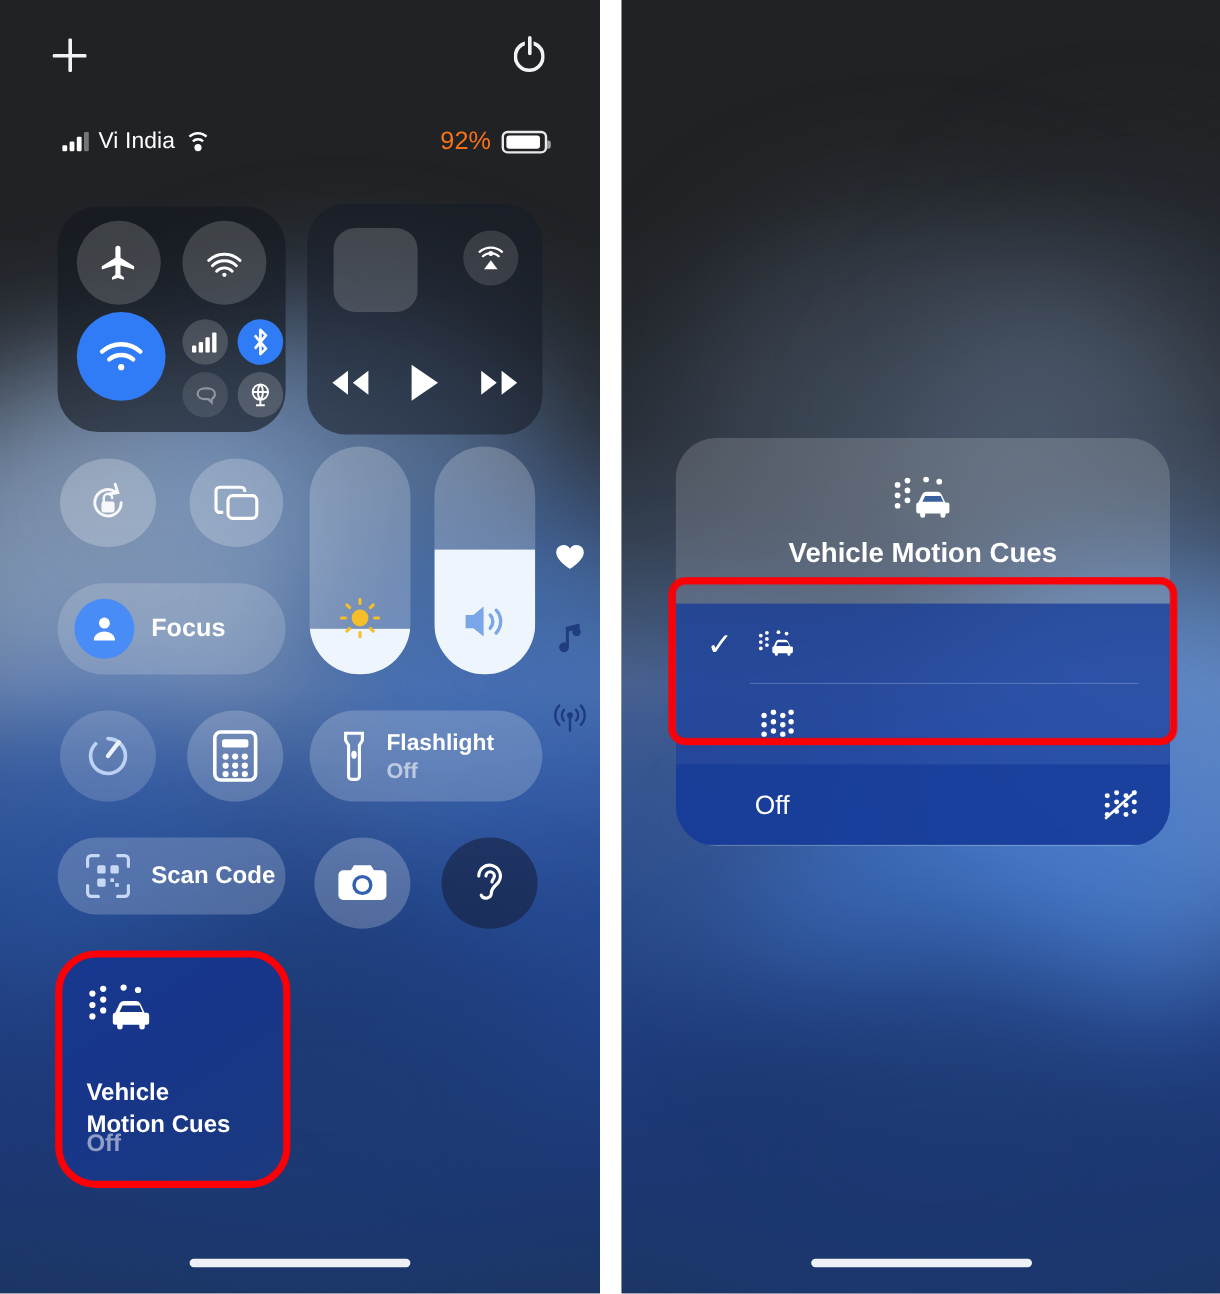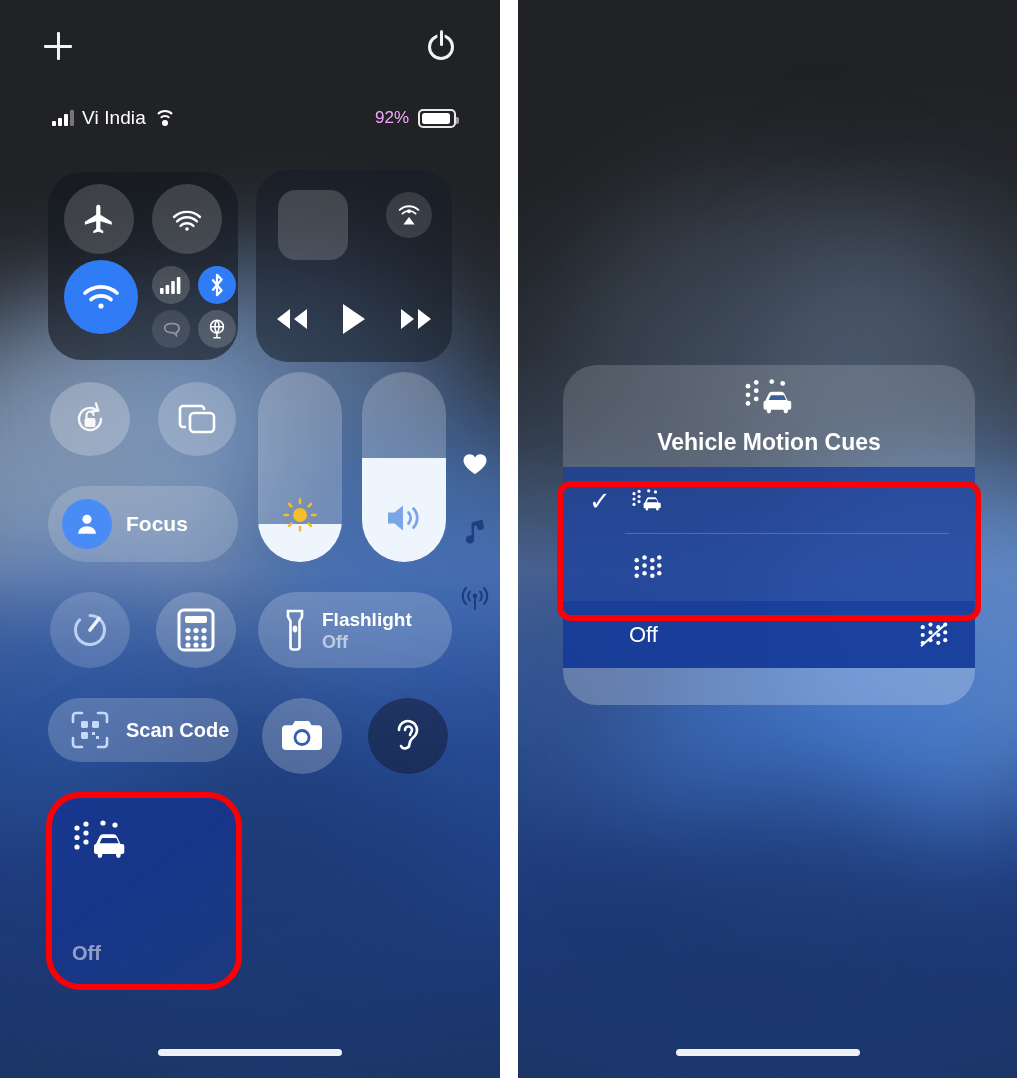--- a/index.html
+++ b/index.html
@@ -74,21 +74,21 @@
   .bars i:nth-child(3){ height:12px; }
   .bars i:nth-child(4){ height:16px; background:rgba(255,255,255,.38); }
   .carrier{ color:#fff; font-size:19px; letter-spacing:.1px; }
   .wifi-s{ position:relative; width:22px; height:16px; }
   .wifi-s span{ position:absolute; left:50%; border:2.4px solid #fff; border-bottom-color:transparent;
     border-left-color:transparent; border-right-color:transparent; border-radius:50%; transform:translateX(-50%) }
   .wifi-s span:nth-child(1){ top:0;   width:22px; height:22px; }
   .wifi-s span:nth-child(2){ top:5px; width:14px; height:14px; }
   .wifi-s span:nth-child(3){ top:10px;width:6px;  height:6px; border-radius:50%; background:#fff; border:none; }
   .status .right{ position:absolute; right:44px; top:0; height:36px; display:flex; align-items:center; gap:9px; }
-  .batt-pct{ color:#f0abfc; font-size:17px; }
+  .batt-pct{ color:#f97316; font-size:21px; }
   .batt{ position:relative; width:38px; height:19px; border:2px solid rgba(255,255,255,.9); border-radius:5px; padding:2px; }
   .batt .fill{ height:100%; width:92%; background:#fff; border-radius:2.5px; }
   .batt:after{ content:""; position:absolute; right:-5px; top:6px; width:3px; height:7px;
     background:rgba(255,255,255,.55); border-radius:0 2px 2px 0; }
 
   
   .cc{ position:absolute; left:0; top:0; width:500px; height:1078px; }
 
   .module{ position:absolute; border-radius:30px;font-weight:bold; }
 
@@ -158,21 +158,21 @@
   .hl{ position:absolute; border:6px solid #fb0006; border-radius:34px; }
   .hl-tile{ left:46px; top:792px; width:196px; height:198px; }
 
   
   .home{ position:absolute; bottom:22px; left:50%; transform:translateX(-50%);
     width:184px; height:7px; background:#eef1f6; border-radius:5px; }
 
   
   .popup{ position:absolute; left:45px; top:365px; width:412px; height:340px; border-radius:34px;
     background:rgba(255,255,255,.16); backdrop-filter:blur(14px); overflow:hidden; }
-  .pop-head{ height:102px; display:flex; flex-direction:column; align-items:center; justify-content:center; gap:10px; }
+  .pop-head{ height:138px; display:flex; flex-direction:column; align-items:center; justify-content:center; gap:10px; }
   .pop-title{ color:#fff; font-size:23px; font-weight:bold; }
   .pop-rows{ background:rgba(17,56,152,.72); }
   .prow{ position:relative; height:67px; display:flex; align-items:center; padding:0 26px 0 26px; }
   .prow .check{ width:40px; color:#fff; font-size:26px; line-height:1; }
   .prow .plabel{ flex:1; color:#fff; font-size:22px; }
   .prow .picon{ width:34px; display:flex; justify-content:flex-end; }
   .prow-sep{ position:absolute; left:62px; right:26px; bottom:0; height:1px; background:rgba(255,255,255,.20); }
   .prow.off{ background:rgba(19,58,152,.66); }
   .pop-foot{ height:40px; background:rgba(255,255,255,.10); }
   .hl-rows{ left:39px; top:481px; width:424px; height:140px; border-radius:14px; }
@@ -455,20 +455,24 @@
               <circle cx="5" cy="19.5" r="2.6"></circle>
               <circle cx="5" cy="29" r="2.6"></circle>
             <circle cx="14" cy="6" r="2.6"></circle>
               <circle cx="14" cy="15" r="2.6"></circle>
               <circle cx="14" cy="24" r="2.6"></circle>
             <circle cx="31" cy="5" r="2.6"></circle>
               <circle cx="43" cy="7" r="2.6"></circle>
             <path d="M24 26l3.5-7.5a4 4 0 0 1 3.6-2.3h10.3a4 4 0 0 1 3.6 2.3L48.5 26h1.8a2 2 0 0 1 2 2v6a2 2 0 0 1-2 2h-1.6v1.6a2.3 2.3 0 0 1-4.6 0V36H30.2v1.6a2.3 2.3 0 0 1-4.6 0V36H24a2 2 0 0 1-2-2v-6a2 2 0 0 1 2-2z"></path>
             <path d="M27.6 25.3l2.5-5.3h14.2l2.5 5.3z" fill="#17368a"></path>
           </svg>
+        </div>
+        <div class="t1">
+          <span>Vehicle</span><br>
+          <span>Motion Cues</span>
         </div>
         <div class="t2">Off</div>
       </div>
 
       <div class="hl hl-tile"></div>
     </div>
 
     <div class="home"></div>
   </div>
 

